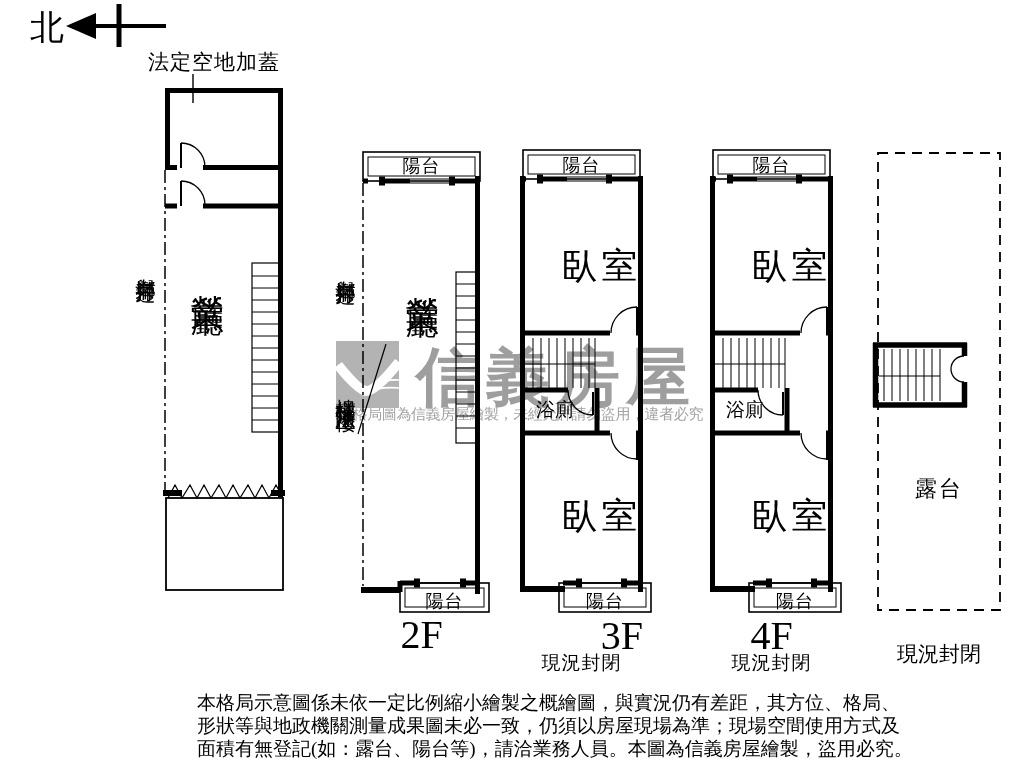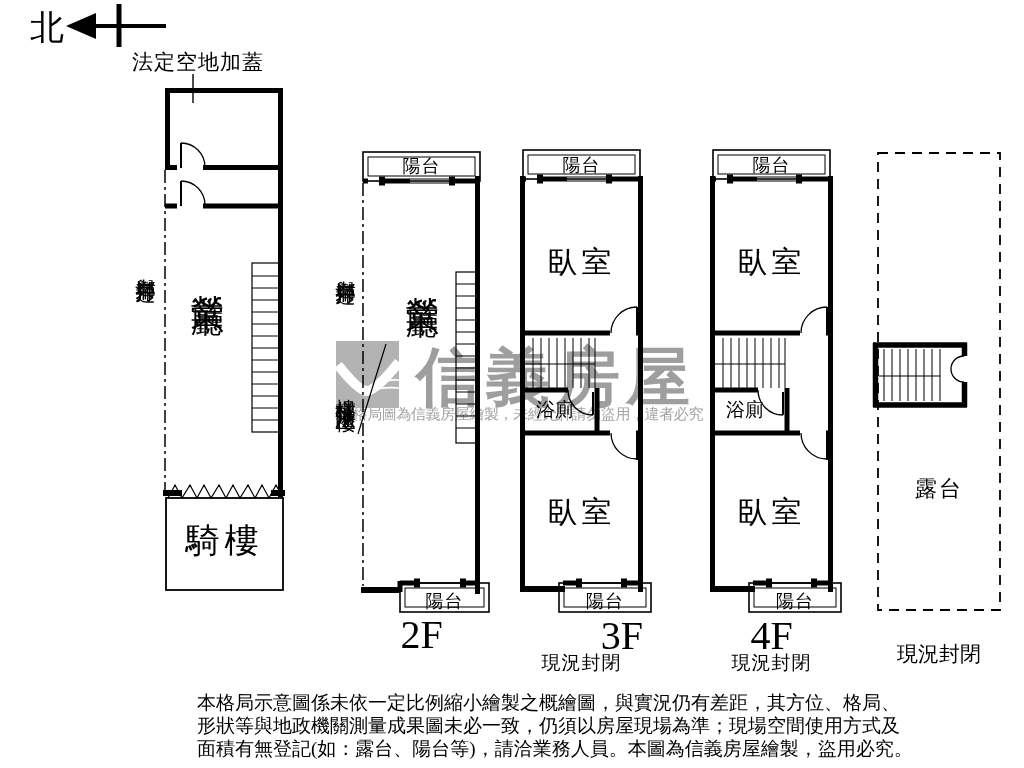--- a/index.html
+++ b/index.html
@@ -3,21 +3,21 @@
 <meta charset="utf-8">
 <style>
   html,body{margin:0;padding:0;background:#ffffff;}
   #canvas{position:relative;width:1024px;height:768px;background:#ffffff;overflow:hidden;
           font-family:"Liberation Serif","DejaVu Serif",serif;color:#000;}
   .abs{position:absolute;}
   .vtext{writing-mode:vertical-rl;text-orientation:upright;white-space:nowrap;}
   .ctr{text-align:center;}
   .hall{font-size:33px;letter-spacing:4px;line-height:1.04;}
   .note{font-size:20px;letter-spacing:1px;line-height:1.0;}
-  .roomlbl{font-size:30px;letter-spacing:4px;}
+  .roomlbl{font-size:36px;letter-spacing:4px;margin-left:20px;}
   .smallroom{font-size:19px;letter-spacing:0px;text-align:right;}
   .balcony{font-size:18px;letter-spacing:1px;}
   .floorname{font-size:40px;font-family:"Liberation Serif",serif;}
   .status{font-size:19px;letter-spacing:1px;}
   .wm-big{font-size:64px;letter-spacing:6px;color:#9e9e9e;font-weight:600;}
   .wm-small{font-size:15px;color:#a3a3a3;letter-spacing:-0.4px;white-space:nowrap;}
   .disclaimer{font-size:19px;line-height:23.5px;letter-spacing:0px;white-space:nowrap;}
   svg{position:absolute;left:0;top:0;}
 </style>
 </head>
@@ -198,25 +198,24 @@
         <line x1="964.5" y1="343" x2="964.5" y2="356" stroke-width="5.5"></line>
         <line x1="964.5" y1="382" x2="964.5" y2="407" stroke-width="5.5"></line>
         <path d="M 964 356 A 13 13 0 0 0 964 382" stroke-width="1.3"></path>
         <path stroke-width="1" d="M884 349V401 M892 349V401 M900 349V401 M908 349V401 M916 349V401 M924 349V401 M932 349V401 M940 349V401"></path>
         <line x1="879" y1="376" x2="940" y2="376" stroke-width="1"></line>
       </g>
     </g>
   </svg>
 
   <div class="abs" style="left:30px;top:5px;font-size:34px;">北</div>
-  <div class="abs" style="left:132px;top:48px;font-size:21px;letter-spacing:1px;">法定空地加蓋</div>
+  <div class="abs" style="left:148px;top:48px;font-size:21px;letter-spacing:1px;">法定空地加蓋</div>
 
   <div class="abs vtext note" style="left:136px;top:263px;">與鄰戶打通</div>
   <div class="abs vtext hall" style="left:190px;top:268px;">營業廳</div>
-  <div class="abs ctr" style="left:166px;top:518px;width:117px;font-size:34px;letter-spacing:5px;">騎樓</div>
 
   <div class="abs ctr balcony" style="left:363px;top:154px;width:117px;">陽台</div>
   <div class="abs vtext note" style="left:336px;top:265px;">與鄰戶打通</div>
   <div class="abs vtext note" style="left:336px;top:383px;letter-spacing:2px;">樓梯打除無法上樓</div>
   <div class="abs vtext hall" style="left:405px;top:270px;">營業廳</div>
   <div class="abs ctr balcony" style="left:400px;top:589px;width:89px;">陽台</div>
   <div class="abs ctr floorname" style="left:363px;top:611px;width:117px;">2F</div>
 
   <div class="abs ctr balcony" style="left:523px;top:153px;width:117px;">陽台</div>
   <div class="abs ctr roomlbl" style="left:520px;top:242px;width:123px;">臥室</div>

